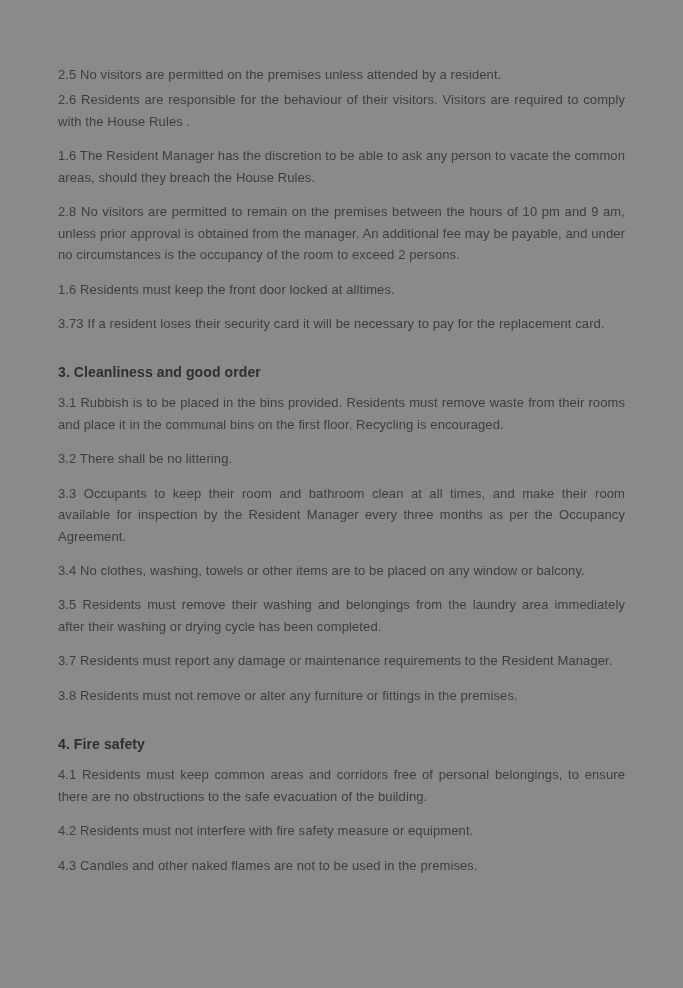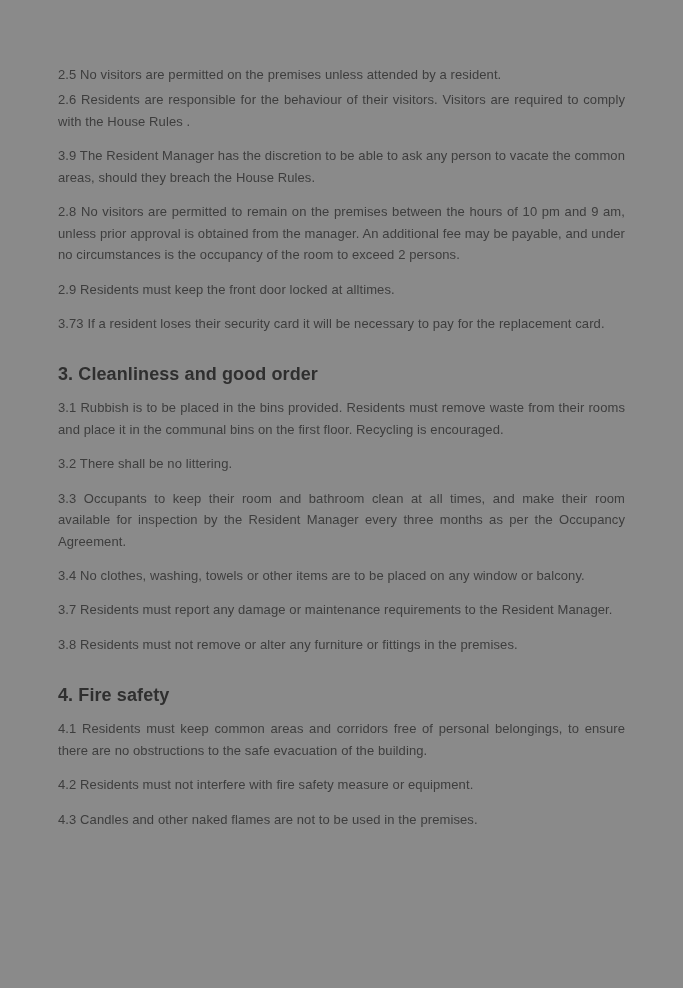--- a/index.html
+++ b/index.html
@@ -31,42 +31,43 @@
     line-height: 1.65;
     text-align: justify;
     color: #3d3d3d;
     letter-spacing: 0.1px;
   }
   p.clause.tight {
     margin-bottom: 4px;
   }
   h2.section {
     margin: 30px 0 12px 0;
-    font-size: 18px;
+    font-size: 14px;
     font-weight: bold;
     color: #2f2f2f;
     letter-spacing: 0.1px;
   }
 </style>
 </head>
 <body>
 
 <div class="page">
   <div class="doc-body" id="doc-body">
       <p class="clause tight">2.5 No visitors are permitted on the premises unless attended by a resident.</p>
       <p class="clause">2.6 Residents are responsible for the behaviour of their visitors. Visitors are required to comply with the House Rules .</p>
-      <p class="clause">3.9 The Resident Manager has the discretion to be able to ask any person to vacate the common areas, should they breach the House Rules.</p>
+      <p class="clause">1.6 The Resident Manager has the discretion to be able to ask any person to vacate the common areas, should they breach the House Rules.</p>
       <p class="clause">2.8 No visitors are permitted to remain on the premises between the hours of 10 pm and 9 am, unless prior approval is obtained from the manager. An additional fee may be payable, and under no circumstances is the occupancy of the room to exceed 2 persons.</p>
-      <p class="clause">2.9 Residents must keep the front door locked at alltimes.</p>
+      <p class="clause">1.6 Residents must keep the front door locked at alltimes.</p>
       <p class="clause">3.73 If a resident loses their security card it will be necessary to pay for the replacement card.</p>
       <h2 class="section">3. Cleanliness and good order</h2>
       <p class="clause">3.1 Rubbish is to be placed in the bins provided. Residents must remove waste from their rooms and place it in the communal bins on the first floor. Recycling is encouraged.</p>
       <p class="clause">3.2 There shall be no littering.</p>
       <p class="clause">3.3 Occupants to keep their room and bathroom clean at all times, and make their room available for inspection by the Resident Manager every three months as per the Occupancy Agreement.</p>
       <p class="clause">3.4 No clothes, washing, towels or other items are to be placed on any window or balcony.</p>
+      <p class="clause">3.5 Residents must remove their washing and belongings from the laundry area immediately after their washing or drying cycle has been completed.</p>
       <p class="clause">3.7 Residents must report any damage or maintenance requirements to the Resident Manager.</p>
       <p class="clause">3.8 Residents must not remove or alter any furniture or fittings in the premises.</p>
       <h2 class="section">4. Fire safety</h2>
       <p class="clause">4.1 Residents must keep common areas and corridors free of personal belongings, to ensure there are no obstructions to the safe evacuation of the building.</p>
       <p class="clause">4.2 Residents must not interfere with fire safety measure or equipment.</p>
       <p class="clause">4.3 Candles and other naked flames are not to be used in the premises.</p>
     </div>
 </div>
 
 </body></html>

